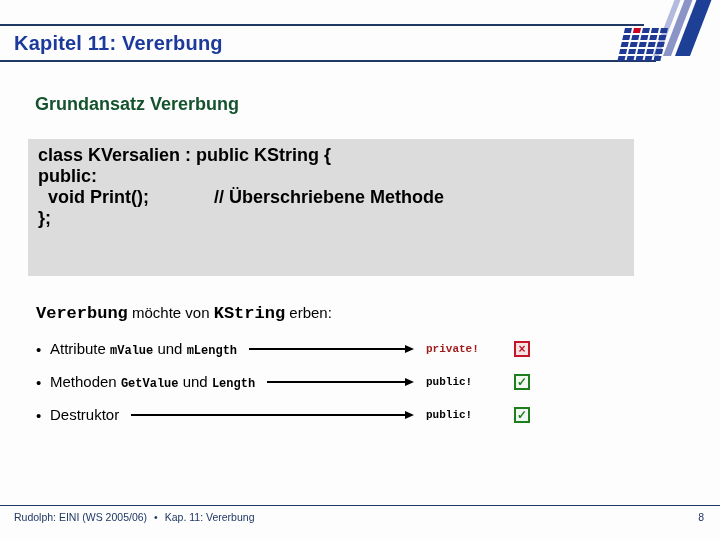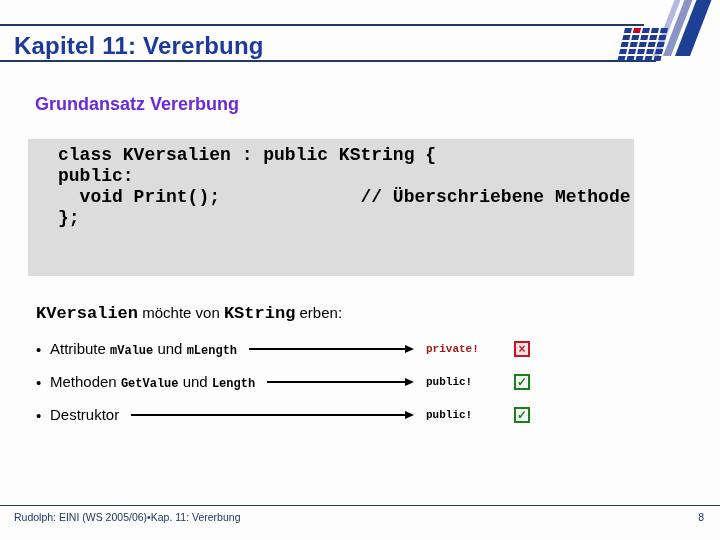--- a/index.html
+++ b/index.html
@@ -13,54 +13,53 @@
     overflow: hidden;
   }
 
   .hline { position: absolute; background: #1f3864; height: 2px; }
   #line-top    { top: 24px; left: 0; width: 644px; }
   #line-mid    { top: 60px; left: 0; width: 656px; }
   #line-footer { top: 505px; left: 0; width: 720px; height: 1px; }
 
   #header-title {
     position: absolute; top: 32px; left: 14px;
-    font-size: 24px; font-weight: bold; color: #1c3a9c;
+    font-size: 20px; font-weight: bold; color: #1c3a9c;
     letter-spacing: 0.2px;
   }
 
   
   #logo { position: absolute; top: 0; left: 610px; width: 110px; height: 72px; }
   .stripe { position: absolute; top: -4px; height: 60px; transform: skewX(-21deg); transform-origin: top; }
   .stripe.s1 { left: 66px; width: 6px;  background: #b4badf; }
   .stripe.s2 { left: 76px; width: 8px;  background: #8a94c6; }
   .stripe.s3 { left: 88px; width: 15px; background: #1e3f96; }
   #logo-grid {
     position: absolute; left: 15px; top: 28px;
     display: grid; grid-template-columns: repeat(5, 7px); grid-auto-rows: 5px; gap: 2px;
     transform: skewX(-13deg); transform-origin: top left;
   }
   .cell { background: #1e3a94; }
   .cell.red { background: #cc0022; }
 
   #slide-title {
     position: absolute; top: 94px; left: 35px;
-    font-size: 18px; font-weight: bold; color: #6d28d9;
+    font-size: 18px; font-weight: bold; color: #14532d;
   }
 
   #code-block {
     position: absolute; top: 139px; left: 28px;
     width: 606px; height: 137px;
     background: #dcdcdc;
     padding: 6px 0 0 10px;
   }
   .code-line {
-    font-family: Liberation Mono, monospace;
+    font-family: Liberation Sans, sans-serif;
     font-weight: bold; font-size: 18px; line-height: 21px;
     white-space: pre;
-    margin-left: 20px;
   }
 
   #intro { position: absolute; top: 304px; left: 36px; font-size: 15px; }
   .seg { white-space: pre; }
   .mono { font-family: "Liberation Mono", monospace; font-weight: bold; font-size: 17px; }
 
   #bullets {
     position: absolute; top: 337px; left: 36px; width: 494px;
     display: flex; flex-direction: column; gap: 9px;
   }
@@ -85,21 +84,21 @@
     font-size: 12px; font-weight: bold; line-height: 1;
   }
   .ibox.x     { border-color: #c41425; color: #c41425; background: #f6e3e3; }
   .ibox.check { border-color: #1e7e1e; color: #1e7e1e; background: #f2f9f2; }
 
   #footer {
     position: absolute; top: 511px; left: 14px; right: 16px;
     display: flex; justify-content: space-between; align-items: center;
     color: #1f3864; font-size: 10.5px;
   }
-  #footer-left { display: flex; align-items: center; }
+  #footer-left { display: flex; gap: 7px; align-items: center; }
 </style>
 </head>
 <body>
 
 <div class="hline" id="line-top"></div>
 <div id="header-title">Kapitel 11: Vererbung</div>
 <div class="hline" id="line-mid"></div>
 
 <div id="logo">
   <div>
@@ -138,21 +137,21 @@
 
 <div id="slide-title">Grundansatz Vererbung</div>
 
 <div id="code-block">
   <div class="code-line">class KVersalien : public KString {</div>
   <div class="code-line">public:</div>
   <div class="code-line">  void Print();             // Überschriebene Methode</div>
   <div class="code-line">};</div>
 </div>
 
-<div id="intro"><span class="mono seg">KVersalien</span><span class="seg"> möchte von </span><span class="mono seg">KString</span><span class="seg"> erben:</span></div>
+<div id="intro"><span class="mono seg">Vererbung</span><span class="seg"> möchte von </span><span class="mono seg">KString</span><span class="seg"> erben:</span></div>
 
 <div id="bullets">
 
   <div class="brow">
     <span class="marker">•</span>
     <span class="btext"><span class="seg">Attribute </span><span class="mono seg">mValue</span><span class="seg"> und </span><span class="mono seg">mLength</span></span>
     <span class="arrow"></span>
     <span class="result">
       <span class="rlabel denied">private!</span>
       <span class="ibox x">

